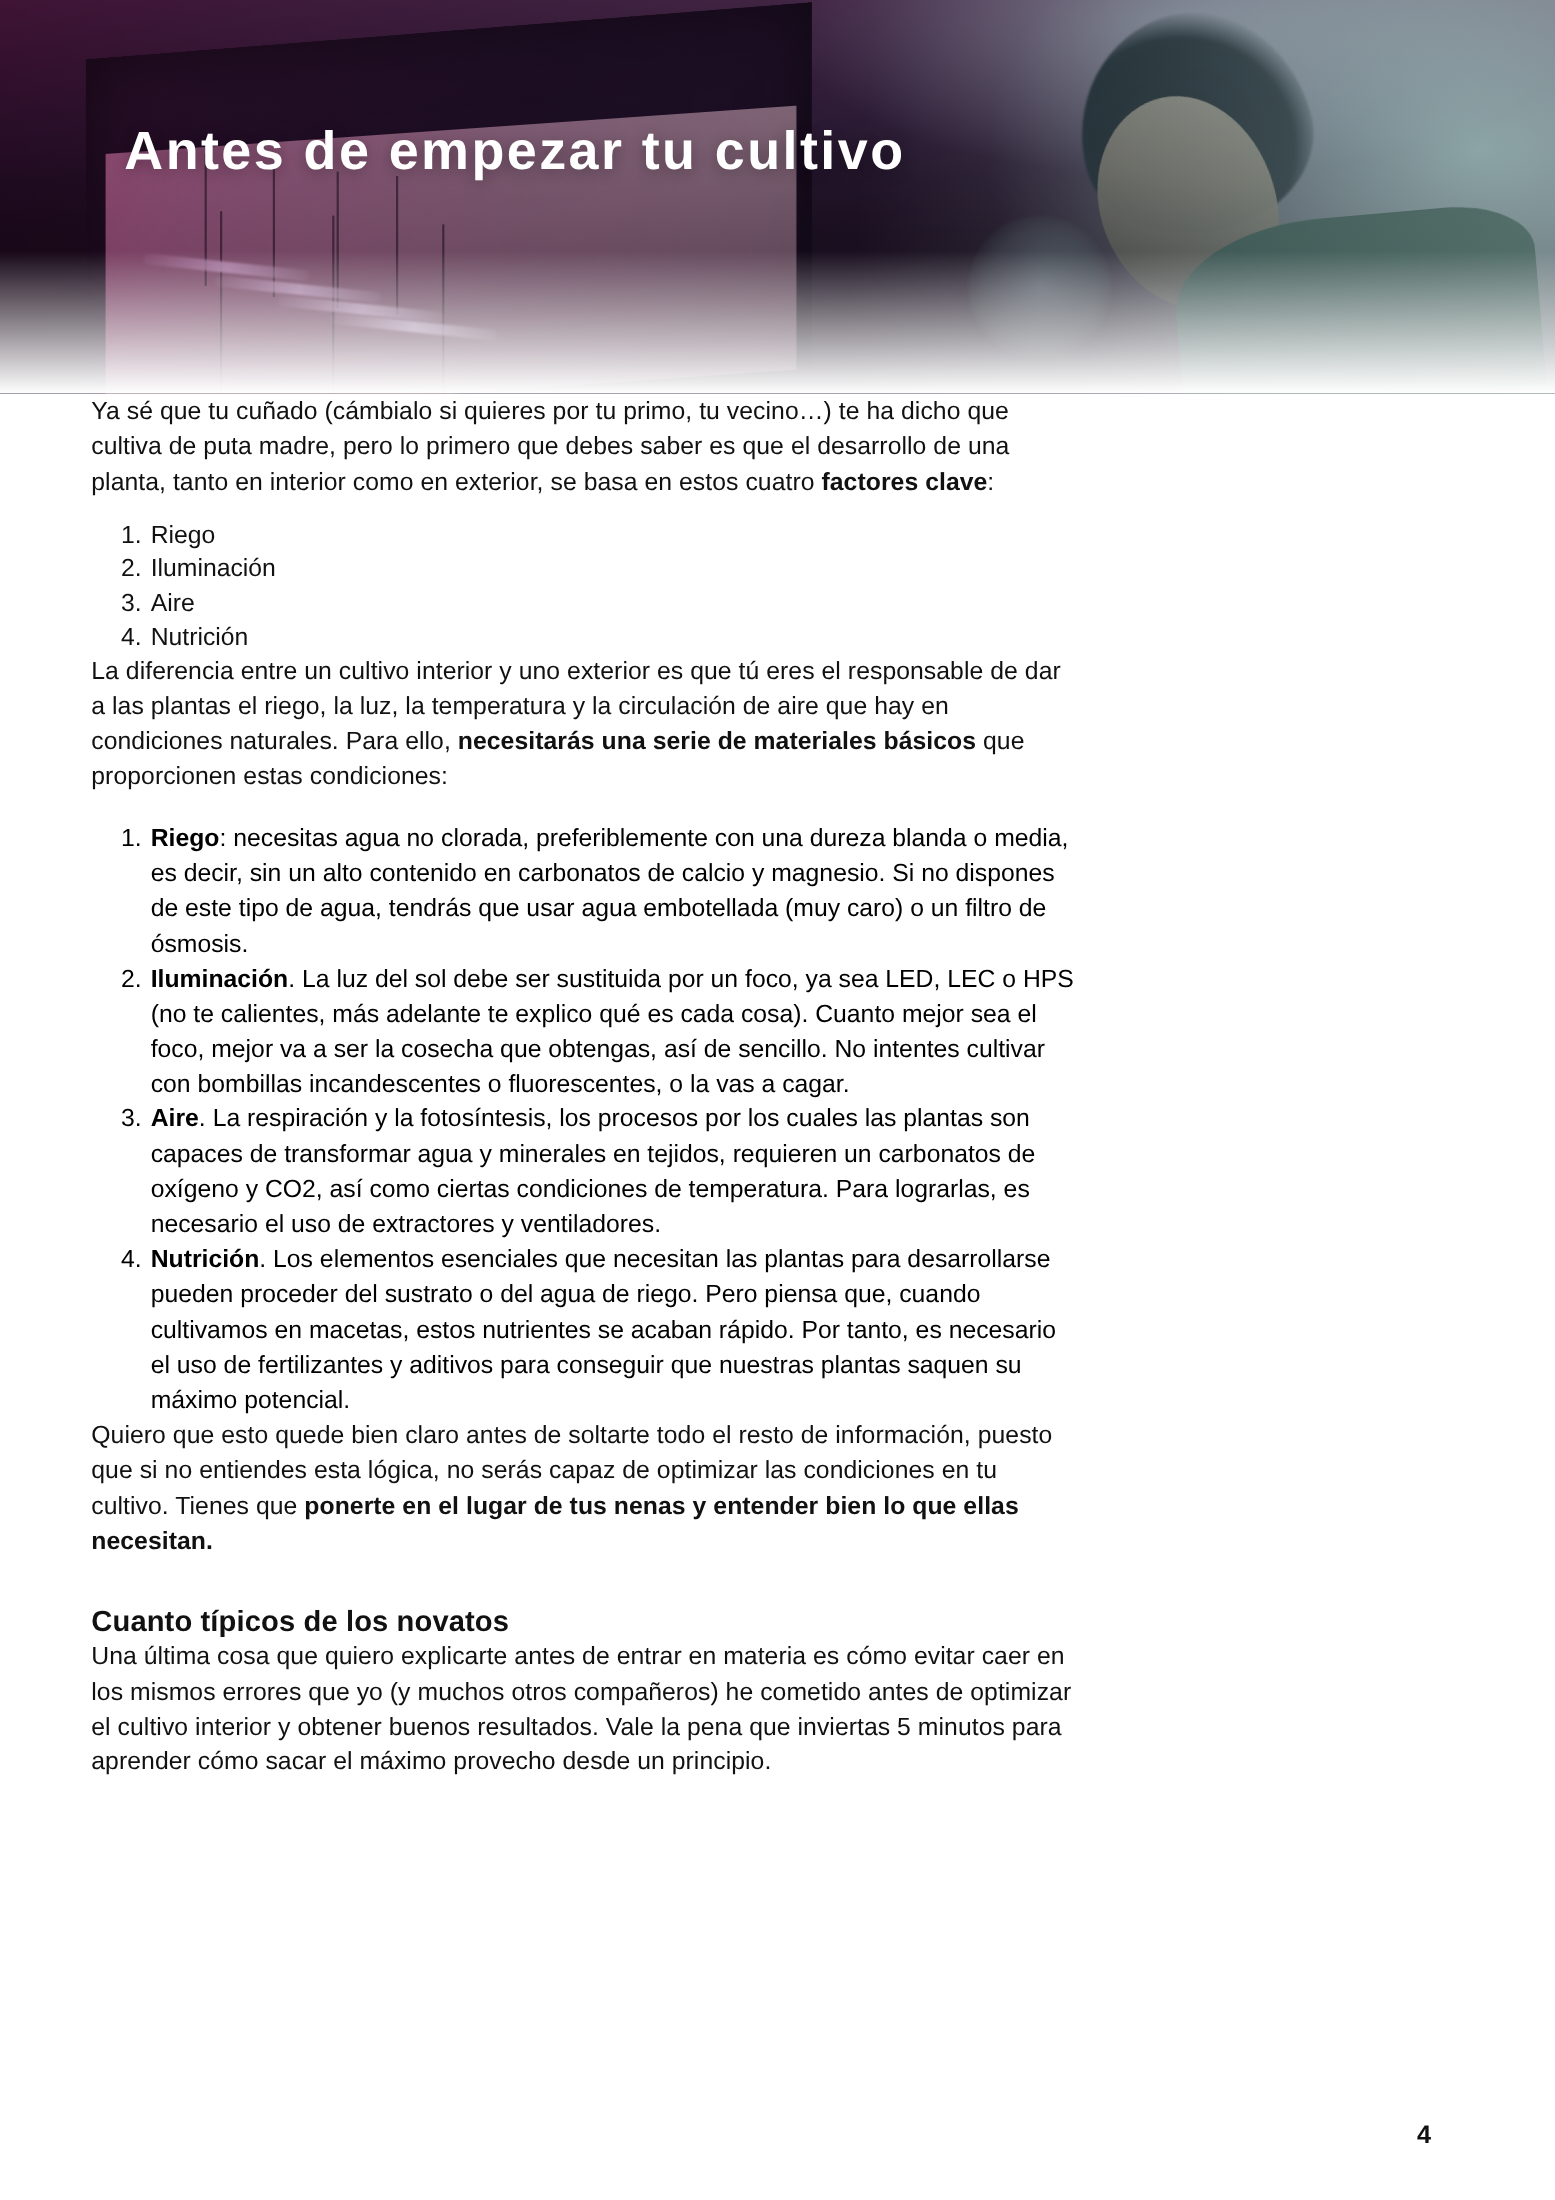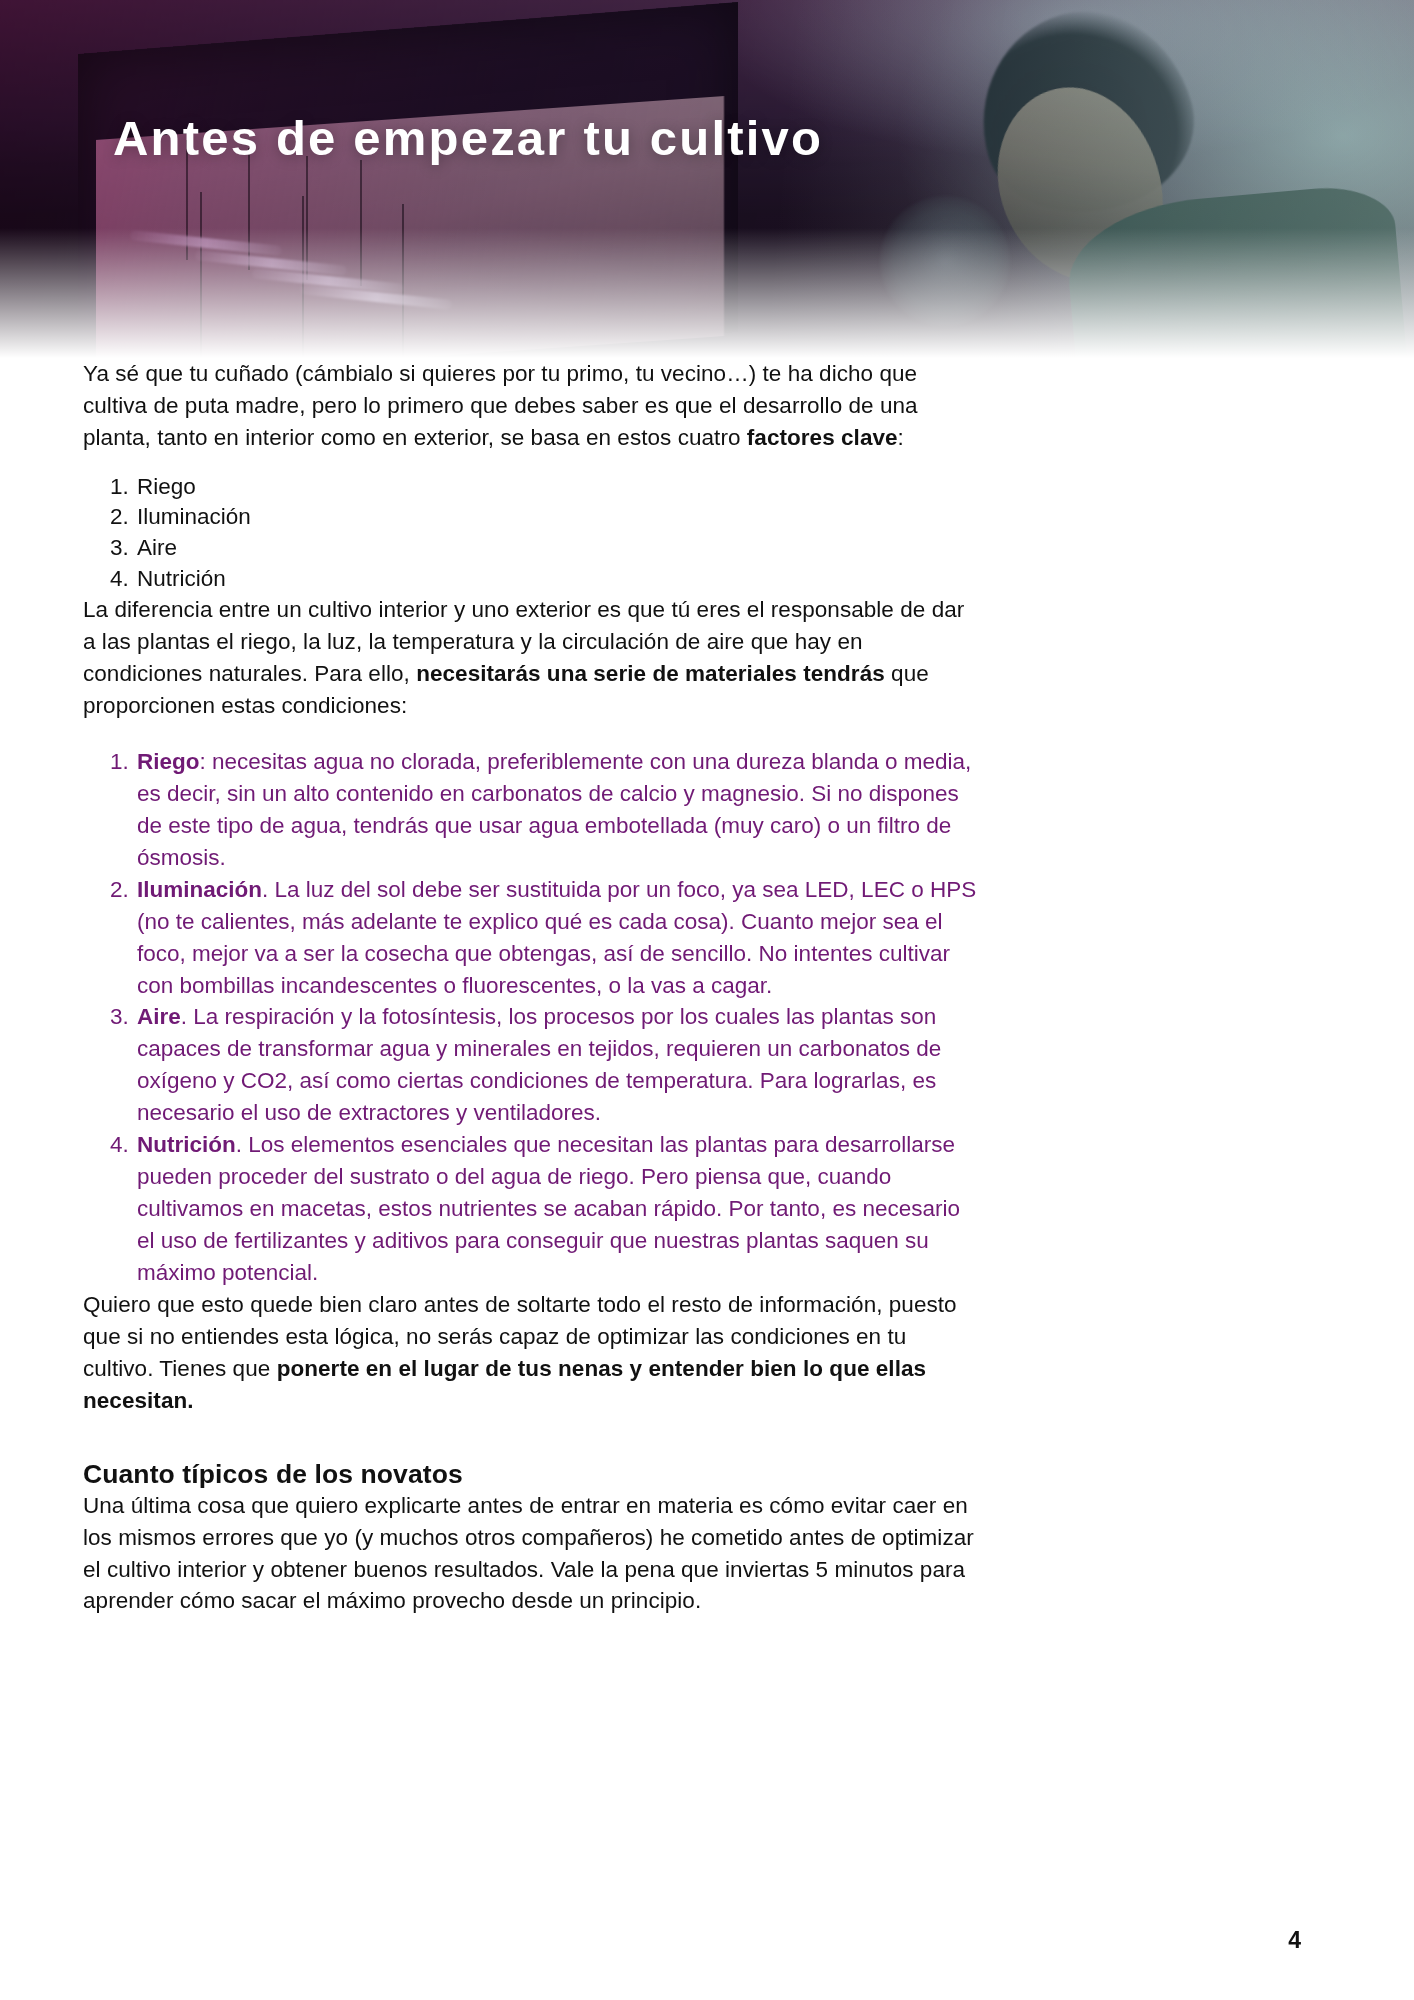--- a/index.html
+++ b/index.html
@@ -208,21 +208,21 @@
   }
   ol.simple-list li {
     padding-left: 2px;
   }
 
   ol.detail-list {
     margin: 24px 0 0 0;
     padding-left: 52px;
     font-size: 22.5px;
     line-height: 1.42;
-    color: #701a75;
+    color: #000000;
   }
   ol.detail-list > li {
     padding-left: 2px;
     margin-bottom: 0;
   }
   ol.detail-list > li + li { margin-top: 0; }
 
   h2.section {
     margin: 42px 0 0 0;
     font-size: 26.5px;
@@ -278,21 +278,21 @@
     </p>
 
     <ol class="simple-list" id="factors-list">
         <li><span>Riego</span></li>
         <li><span>Iluminación</span></li>
         <li><span>Aire</span></li>
         <li><span>Nutrición</span></li>
       </ol>
 
     <p class="body gap-top-2">
-      <span>La diferencia entre un cultivo interior y uno exterior es que tú eres el responsable de dar a las plantas el riego, la luz, la temperatura y la circulación de aire que hay en condiciones naturales. Para ello, </span><strong>necesitarás una serie de materiales tendrás</strong><span> que proporcionen estas condiciones:</span>
+      <span>La diferencia entre un cultivo interior y uno exterior es que tú eres el responsable de dar a las plantas el riego, la luz, la temperatura y la circulación de aire que hay en condiciones naturales. Para ello, </span><strong>necesitarás una serie de materiales básicos</strong><span> que proporcionen estas condiciones:</span>
     </p>
 
     <ol class="detail-list" id="materials-list">
         <li><strong>Riego</strong><span>: </span><span>necesitas agua no clorada, preferiblemente con una dureza blanda o media, es decir, sin un alto contenido en carbonatos de calcio y magnesio. Si no dispones de este tipo de agua, tendrás que usar agua embotellada (muy caro) o un filtro de ósmosis.</span></li>
         <li><strong>Iluminación</strong><span>. </span><span>La luz del sol debe ser sustituida por un foco, ya sea LED, LEC o HPS (no te calientes, más adelante te explico qué es cada cosa). Cuanto mejor sea el foco, mejor va a ser la cosecha que obtengas, así de sencillo. No intentes cultivar con bombillas incandescentes o fluorescentes, o la vas a cagar.</span></li>
         <li><strong>Aire</strong><span>. </span><span>La respiración y la fotosíntesis, los procesos por los cuales las plantas son capaces de transformar agua y minerales en tejidos, requieren un carbonatos de oxígeno y CO2, así como ciertas condiciones de temperatura. Para lograrlas, es necesario el uso de extractores y ventiladores.</span></li>
         <li><strong>Nutrición</strong><span>. </span><span>Los elementos esenciales que necesitan las plantas para desarrollarse pueden proceder del sustrato o del agua de riego. Pero piensa que, cuando cultivamos en macetas, estos nutrientes se acaban rápido. Por tanto, es necesario el uso de fertilizantes y aditivos para conseguir que nuestras plantas saquen su máximo potencial.</span></li>
       </ol>
 
     <p class="body gap-top-3">

